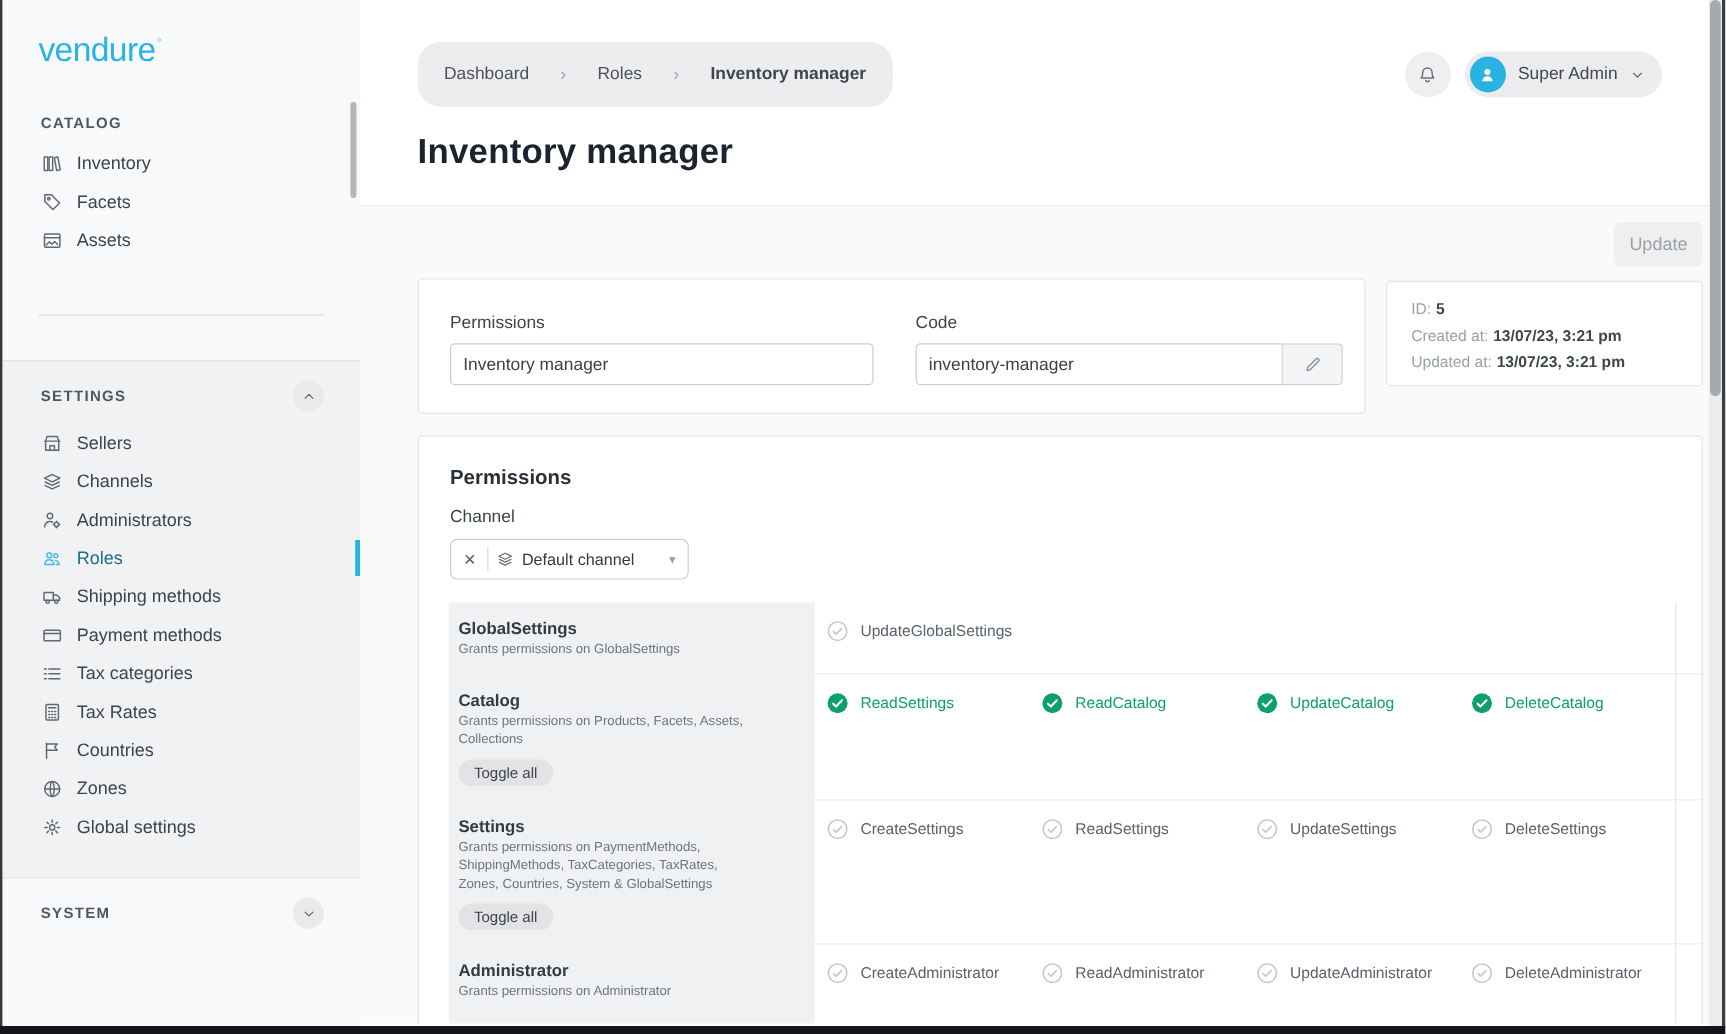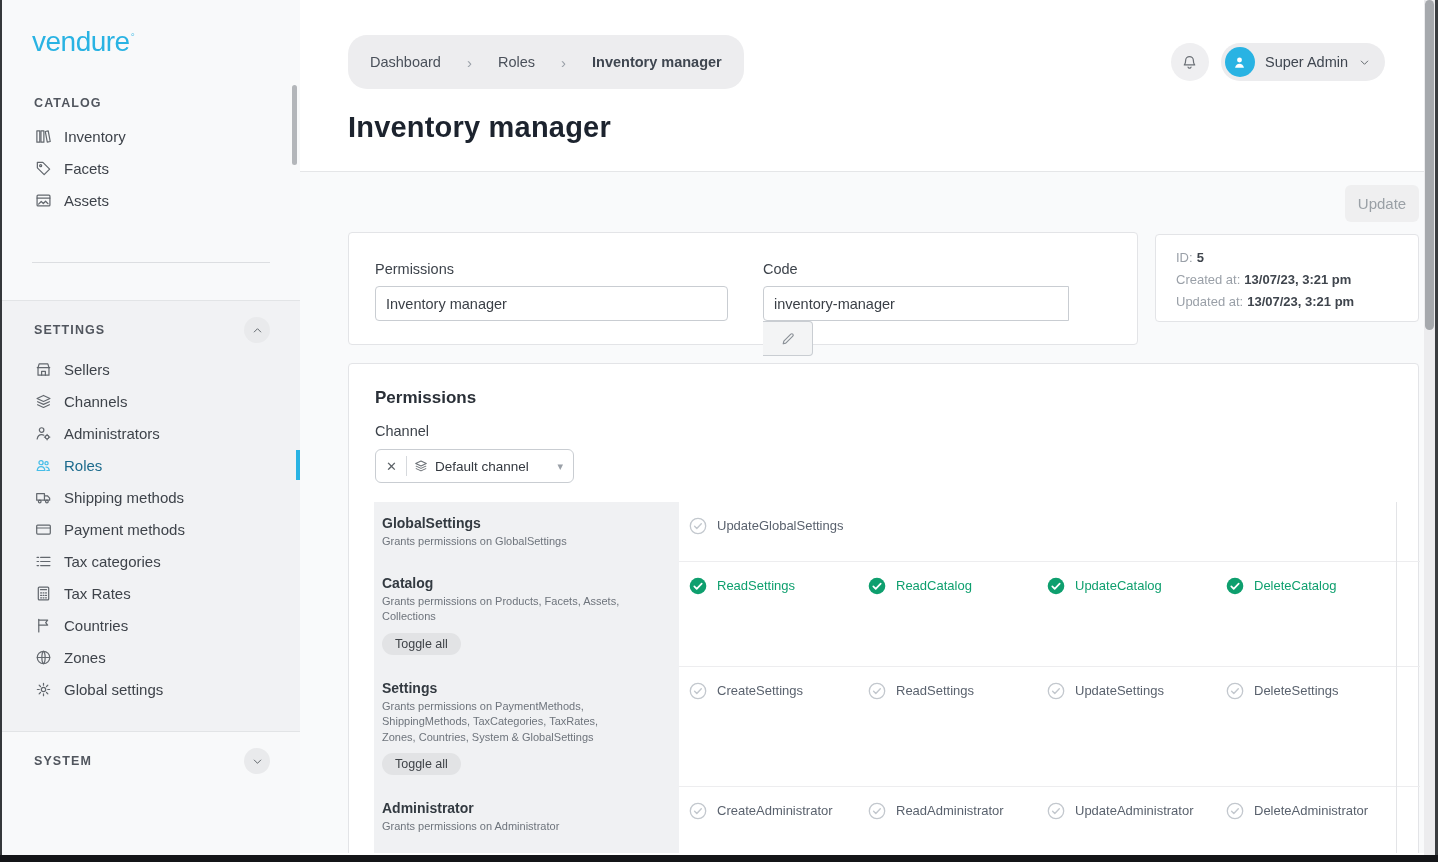--- a/index.html
+++ b/index.html
@@ -52,21 +52,21 @@
   .page-title { padding:22px 0 0 48px; font-size:29px; font-weight:700; color:#1c232e; letter-spacing:0.2px; }
 
   .content { position:relative; height:681px; background:#f9fafb; overflow:hidden; }
   .update-btn { position:absolute; top:13px; right:19px; width:74px; height:37px; background:#efeff0; border:none; border-radius:6px; font-size:15px; color:#9aa0a6; font-family:inherit; cursor:default; }
 
   .card { position:absolute; background:#fff; border:1px solid #e3e4e7; border-radius:4px; }
   .detail-card { top:60px; left:48px; width:790px; height:113px; padding:28px 20px 0 26px; display:flex; gap:35px; }
   .field-label { font-size:14.5px; color:#3d434b; margin-bottom:9px; }
   .text-input { height:35px; border:1px solid #c9cdd2; border-radius:4px; padding:0 10px; font-size:14.5px; color:#3a3f46; font-family:inherit; background:#fff; }
   .desc-input { width:353px; }
-  .code-group { display:flex;flex-direction:column; }
+  .code-group { display:flex; }
   .code-input { width:306px; border-radius:4px 0 0 4px; }
   .edit-btn { width:50px; height:35px; background:#f3f4f5; border:1px solid #c9cdd2; border-left:none; border-radius:0 4px 4px 0; display:flex; align-items:center; justify-content:center; color:#8a9097; cursor:pointer; }
 
   .info-card { top:62px; right:19px; width:264px; height:88px; padding:12px 20px; font-size:13px; line-height:22px; }
   .info-row .lbl { color:#9aa0a8;margin-top:10px; }
   .info-row .val { color:#3f454d; font-weight:600; margin-left:4px; }
 
   .perm-card { top:191px; left:48px; width:1071px; height:660px; padding:24px 0 0 26px; }
   .perm-title { font-size:17px; font-weight:600; color:#2a3038; }
   .channel-label { margin-top:15px; font-size:14.5px; color:#3d434b; }

